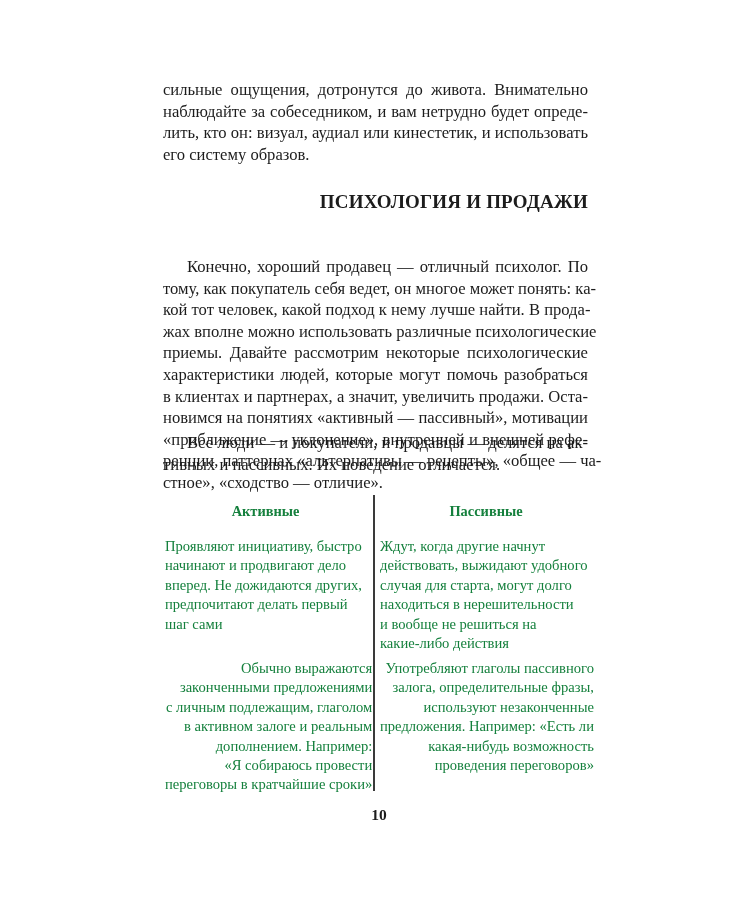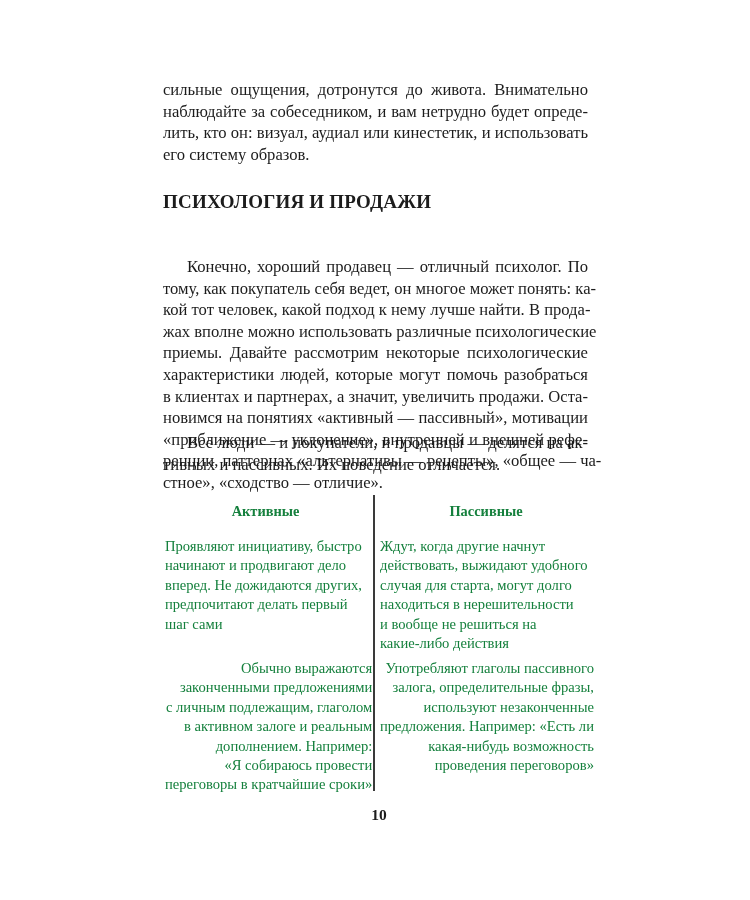--- a/index.html
+++ b/index.html
@@ -5,21 +5,21 @@
   html, body { margin: 0; padding: 0; background: #ffffff; }
   body { width: 750px; height: 900px; position: relative; overflow: hidden;
          font-family: "Liberation Serif", "DejaVu Serif", serif; color: #1c1c1c; }
   .page { position: absolute; left: 0; top: 0; width: 610px; height: 900px; text-decoration: underline; }
   .body-text { position: absolute; left: 163px; width: 425px; font-size: 16.6px;
                line-height: 21.6px; text-align: justify; }
   .line { display: block; white-space: nowrap; text-align-last: justify; height: 21.6px; }
   .line.last { text-align-last: left; }
   .indent { padding-left: 24px; }
   #intro { top: 79px; }
-  .heading { position: absolute; left: 163px; width: 425px; top: 191px; text-align: left;
+  .heading { position: absolute; left: 163px; width: 425px; top: 191px; text-align: right;
              font-weight: bold; font-size: 19px; letter-spacing: 0.2px; }
   #para1 { top: 256px; }
   #para2 { top: 432px; }
   .table { position: absolute; left: 163px; top: 495px; width: 430px; height: 296px;
            font-size: 14.6px; line-height: 19.4px; color: #15803d; }
   .divider { position: absolute; left: 210px; top: 0; width: 1.6px; height: 296px; background: #3a3a3a; }
   .col { position: absolute; top: 0; }
   .col.left { left: 0; width: 205px; }
   .col.right { left: 216px; width: 214px; }
   .col-head { font-weight: bold; text-align: center; font-size: 14.4px; margin-top: 7px; height: 20px; }

